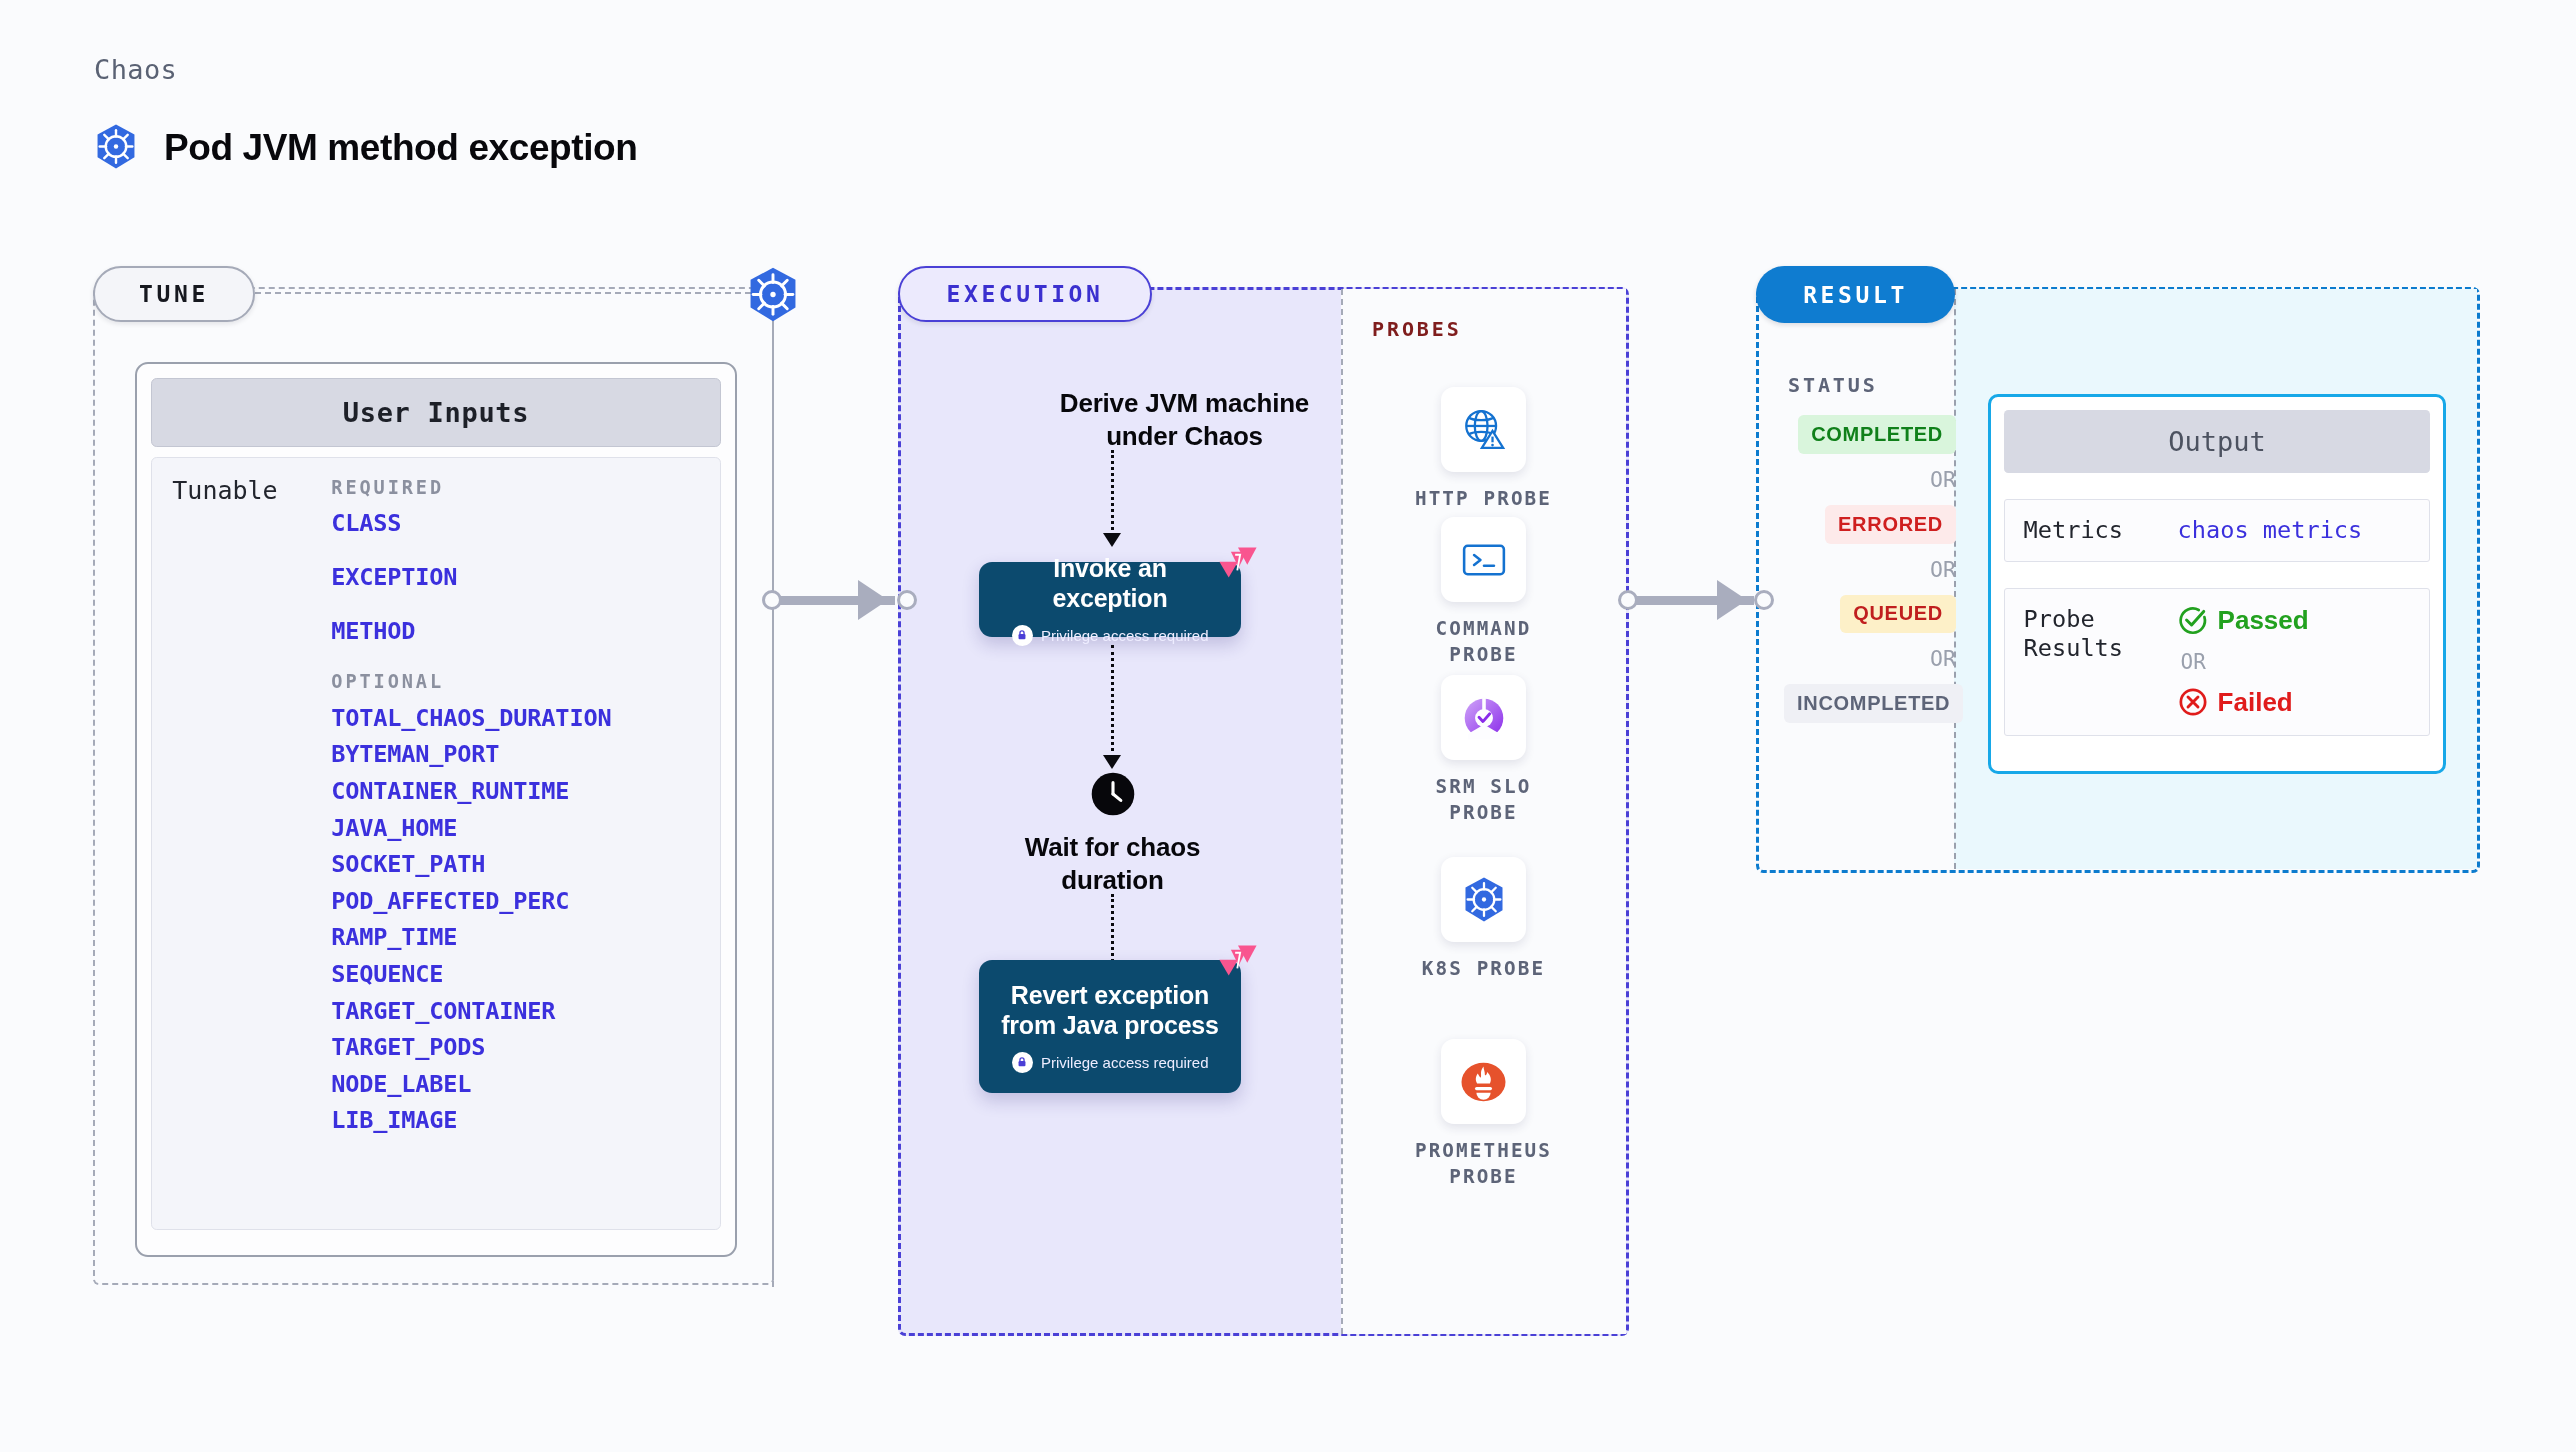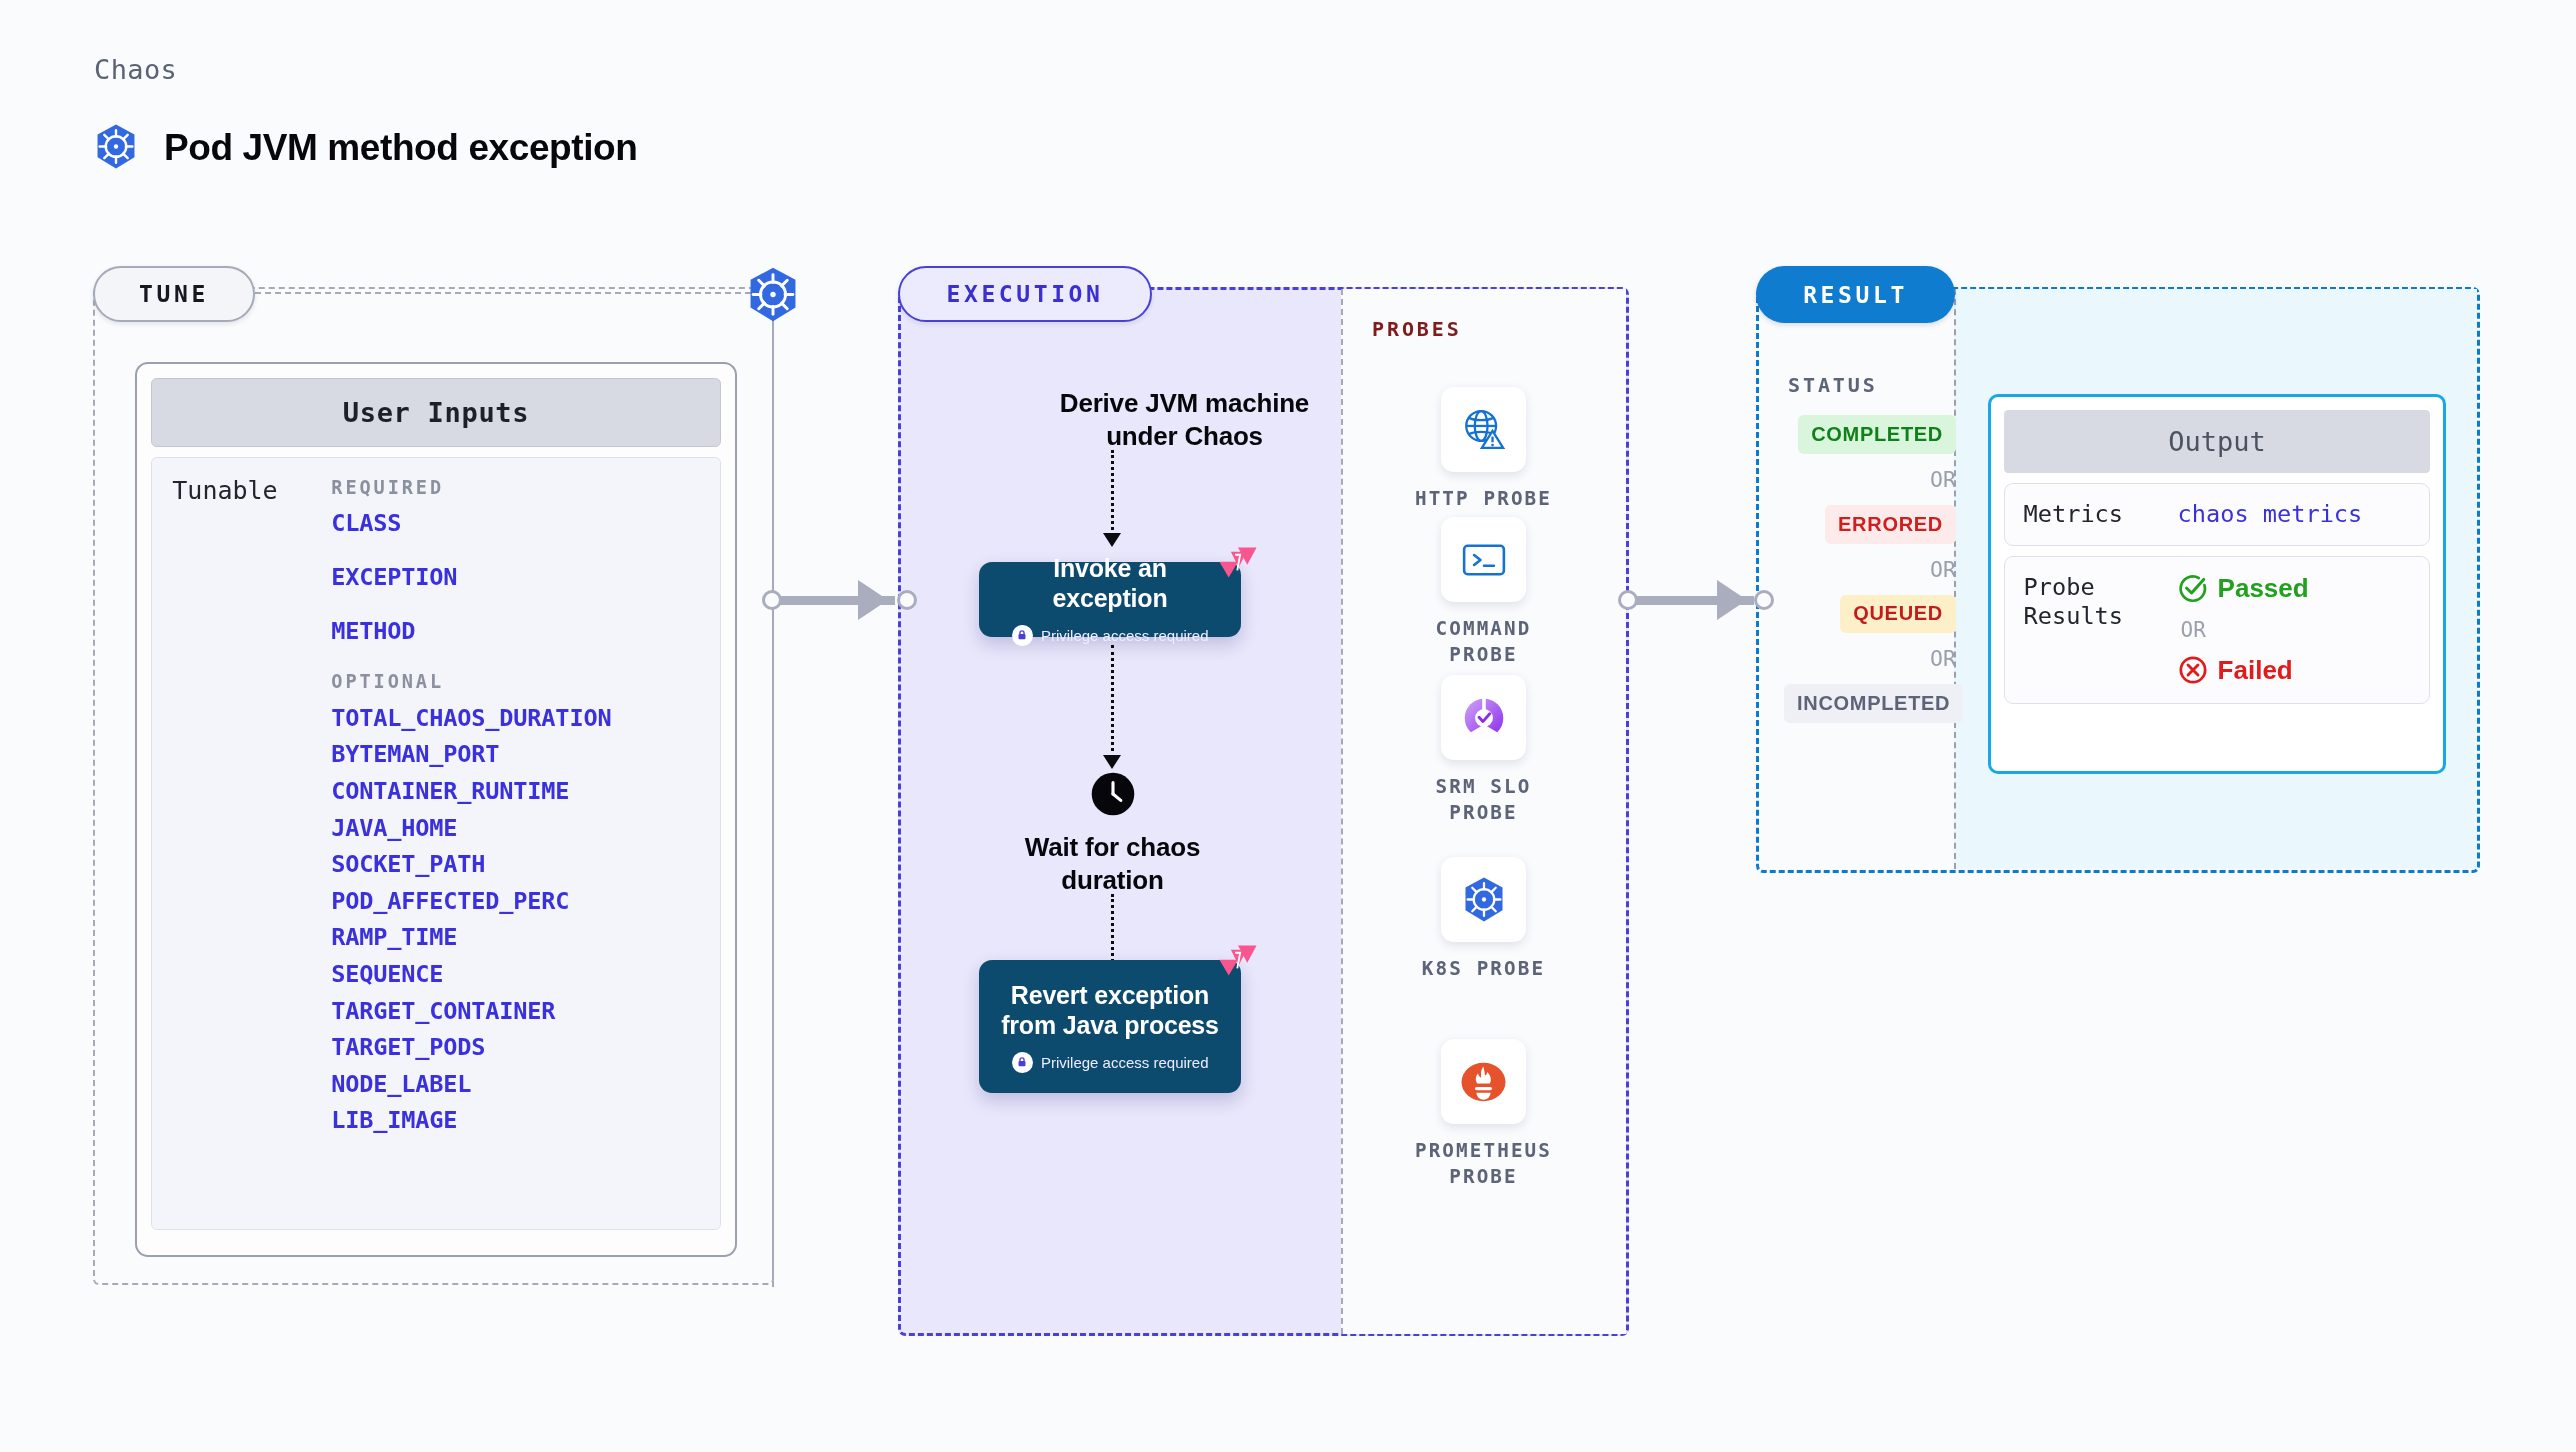--- a/index.html
+++ b/index.html
@@ -214,21 +214,21 @@
     position: absolute; left: 1988px; top: 394px; width: 458px; height: 380px;
     background: #fff; border: 3.6px solid #17a8e8; border-radius: 10px; padding: 13px;
   }
   .output-head {
     height: 63px; background: #d7d9e3; border-radius: 4.3px;
     display: flex; align-items: center; justify-content: center;
     font-family: "DejaVu Sans Mono", monospace;
     font-size: 27px; color: #4c5260;
   }
   .out-row {
-    margin-top: 10px; border: 0.7px solid #dfe1ea; border-radius: 9px;
+    margin-top: 26px; border: 0.7px solid #dfe1ea; border-radius: 3px;
     background: #fcfcfe; display: flex; padding: 15.8px 18.6px;
   }
   .out-row .rk {
     width: 154px; flex: none;
     font-family: "DejaVu Sans Mono", monospace;
     font-size: 23.6px; color: #22252d; line-height: 1.25;
   }
   .out-row .rv { flex: 1; }
   .metrics-val {
     font-family: "DejaVu Sans Mono", monospace;

